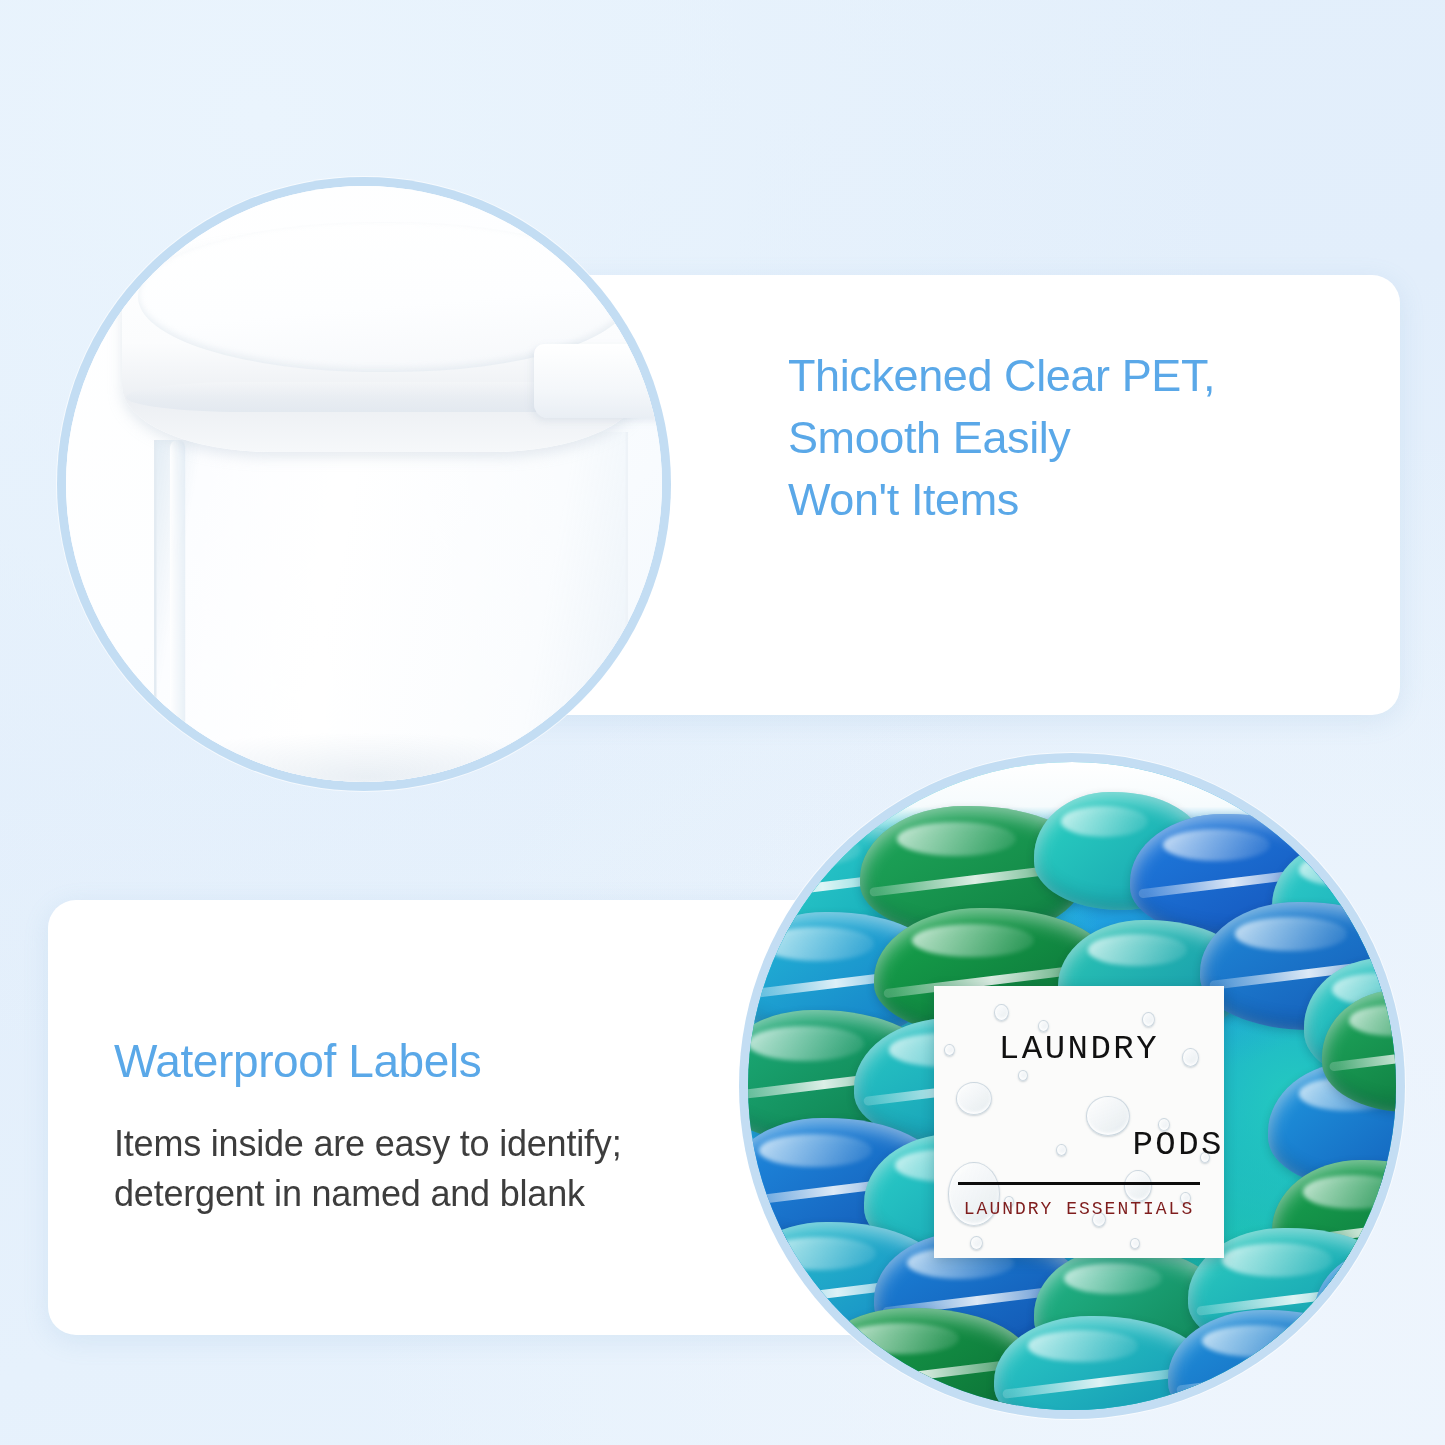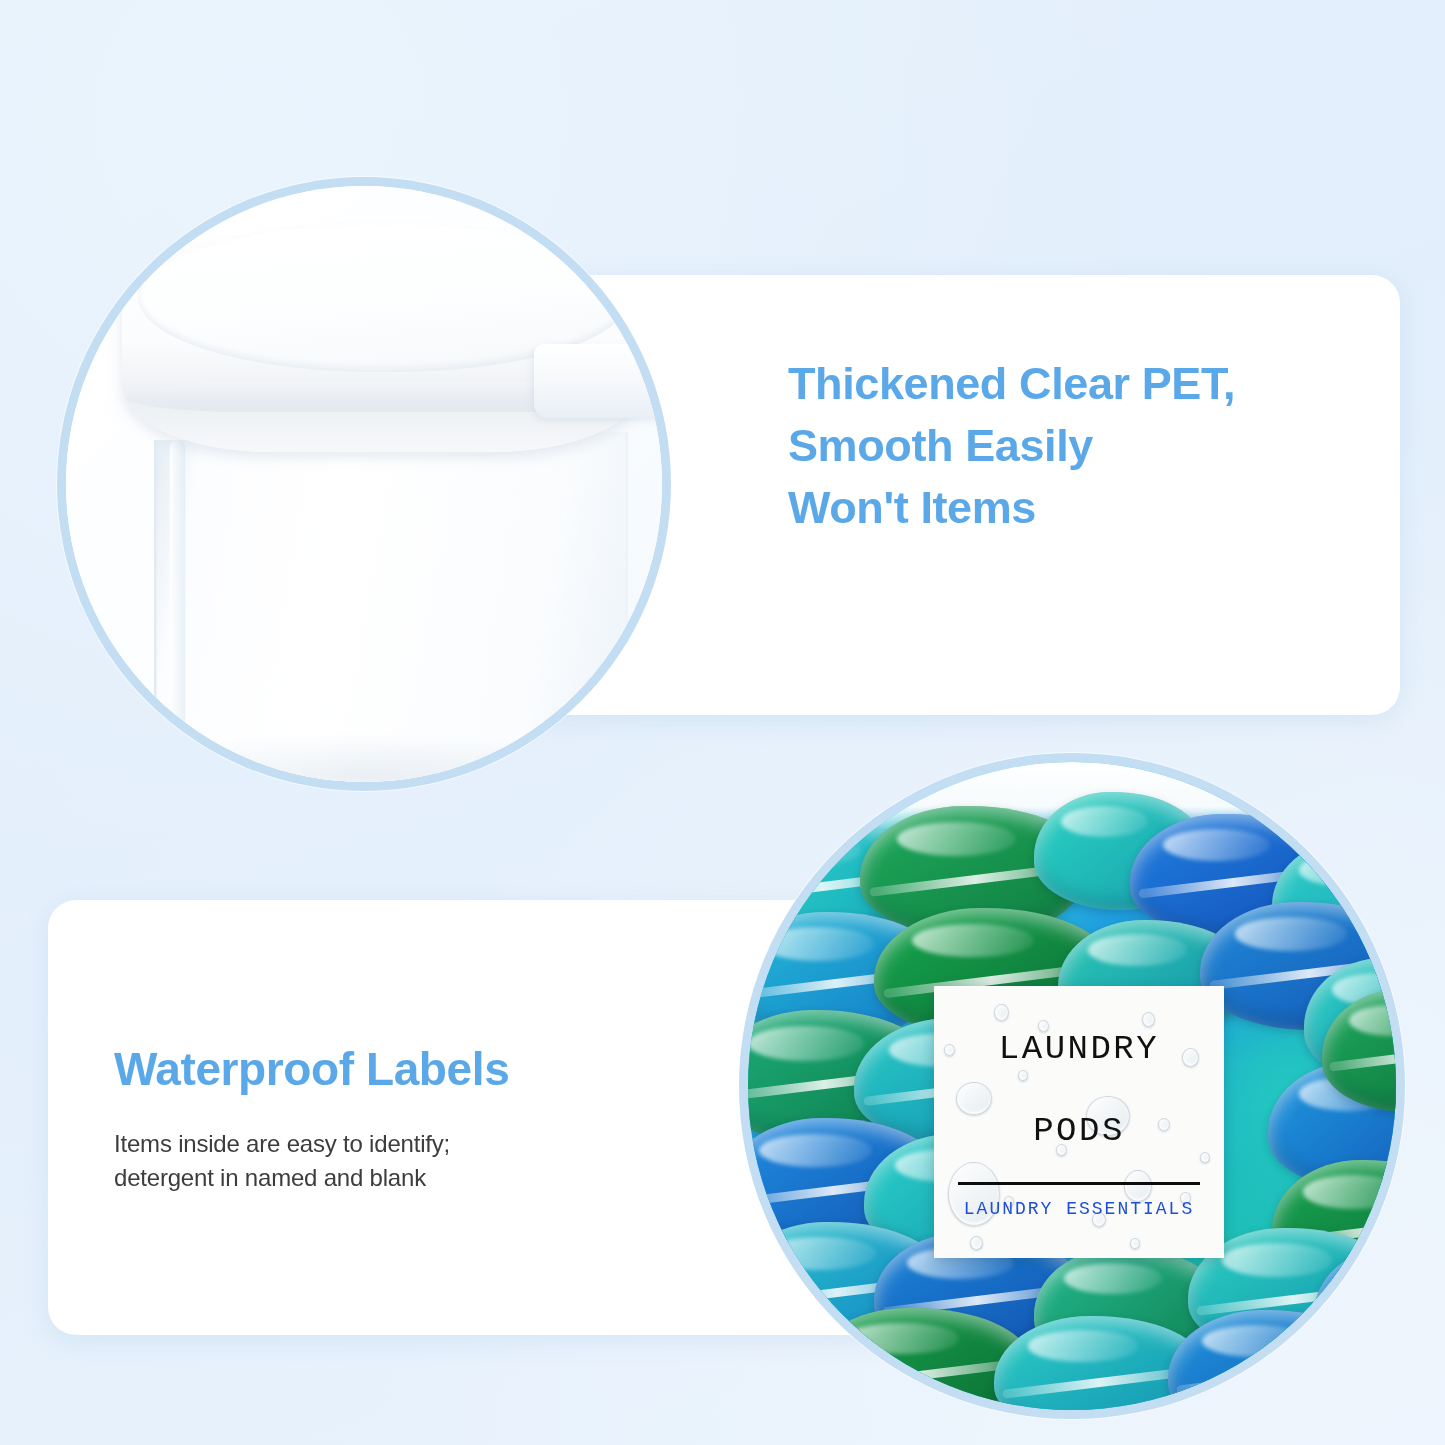--- a/index.html
+++ b/index.html
@@ -228,69 +228,68 @@
   .pods-label .lbl-line2 {
     position: absolute;
     width: 100%;
     text-align: center;
     color: #111111;
     font-weight: normal;
     letter-spacing: 2.5px;
     font-size: 34px;
   }
   .pods-label .lbl-line1 { top: 44px; }
-  .pods-label .lbl-line2 { top: 126px; }
+  .pods-label .lbl-line2 { top: 140px; text-align: right; }
   .pods-label .lbl-rule {
     position: absolute;
     left: 24px;
     top: 196px;
     width: 242px;
     height: 3px;
     background: #0c0c0c;
   }
   .pods-label .lbl-sub {
     position: absolute;
     top: 213px;
     width: 100%;
     text-align: center;
-    color: #1d4ed8;
+    color: #7f1d1d;
     font-size: 18px;
     letter-spacing: 2px;
   }
   .droplets { position: absolute; inset: 0; pointer-events: none; }
   .droplets .dp {
     position: absolute;
     border-radius: 50%;
     background: linear-gradient(140deg, rgba(255,255,255,0.88), rgba(206,219,228,0.5));
     box-shadow: inset 0 -2px 3px rgba(255,255,255,0.95), 0 1px 2px rgba(120,140,155,0.35);
     border: 1px solid rgba(176,193,205,0.55);
   }
 
   
   .txt-block { position: absolute; }
   #text-top  { left: 788px; top: 345px; width: 530px; }
   #text-bottom { left: 114px; top: 1030px; width: 620px; }
 
   .feat-head {
     color: #5aa8e8;
-    font-weight: bold;
+    font-weight: normal;
     font-size: 45px;
     line-height: 1.38;
     letter-spacing: -0.4px;
-    margin-top: 8px;
   }
   .feat-body {
     color: #3d3d3d;
     font-size: 35px;
     line-height: 1.38;
     margin-top: 22px;
     letter-spacing: -0.2px;
   }
   #text-bottom .feat-head { font-size: 46px; }
-  #text-bottom .feat-body { font-size: 24px; margin-top: 26px; }
+  #text-bottom .feat-body { font-size: 36px; margin-top: 26px; }
 </style>
 </head>
 <body>
 
 <div id="page">
 
 
   <div class="card" id="card-top"></div>
 
   <div class="photo-circle" id="circle-container">

